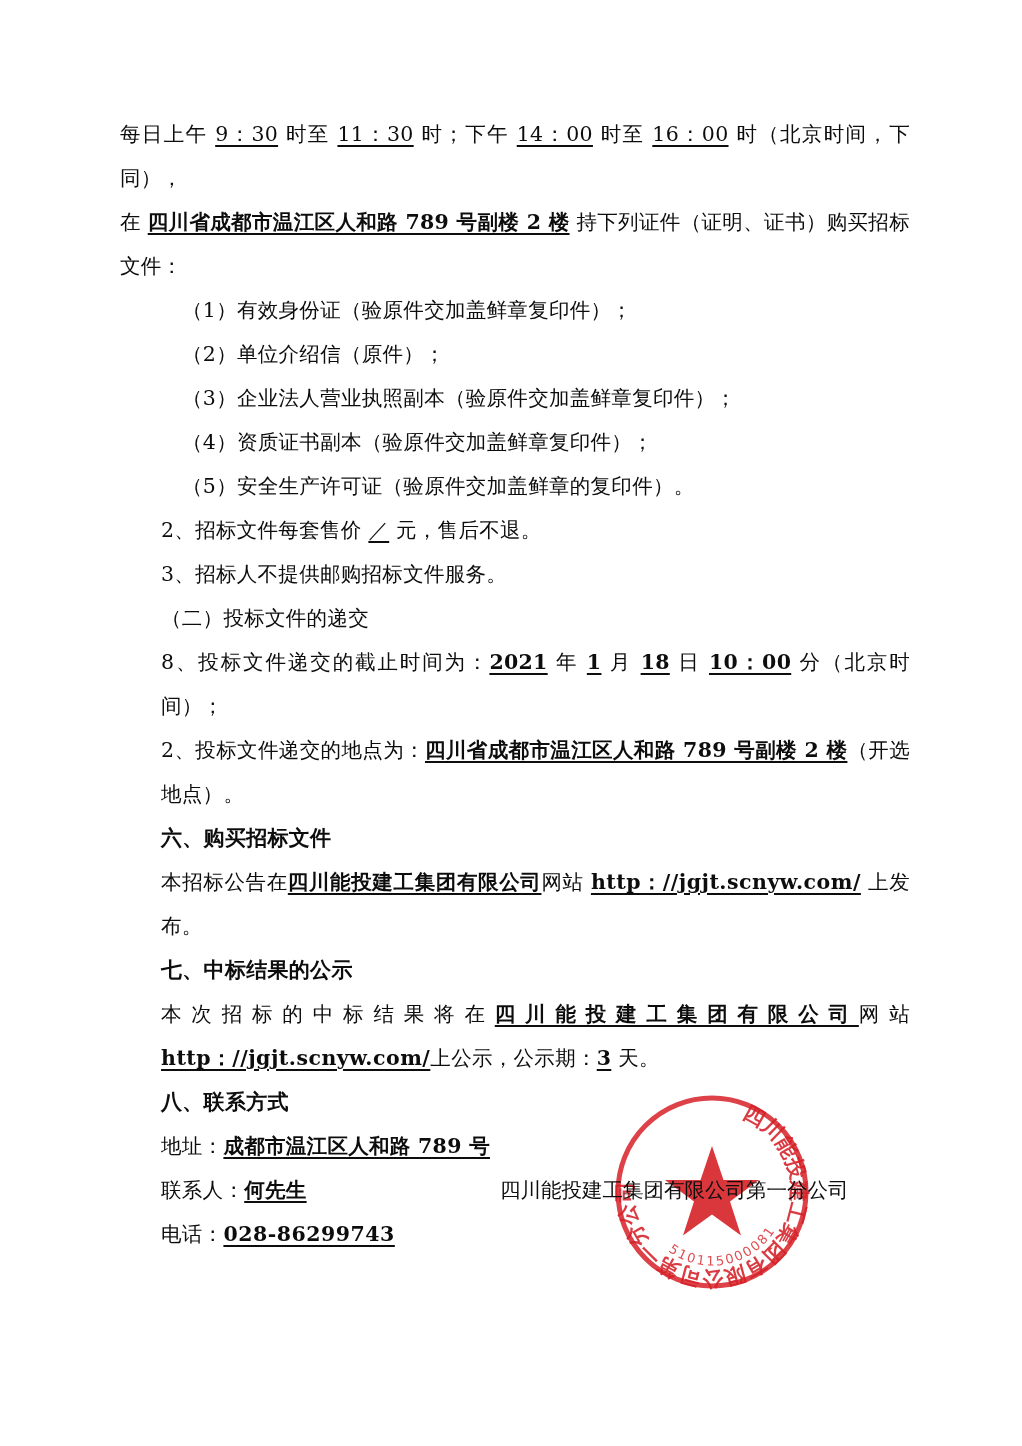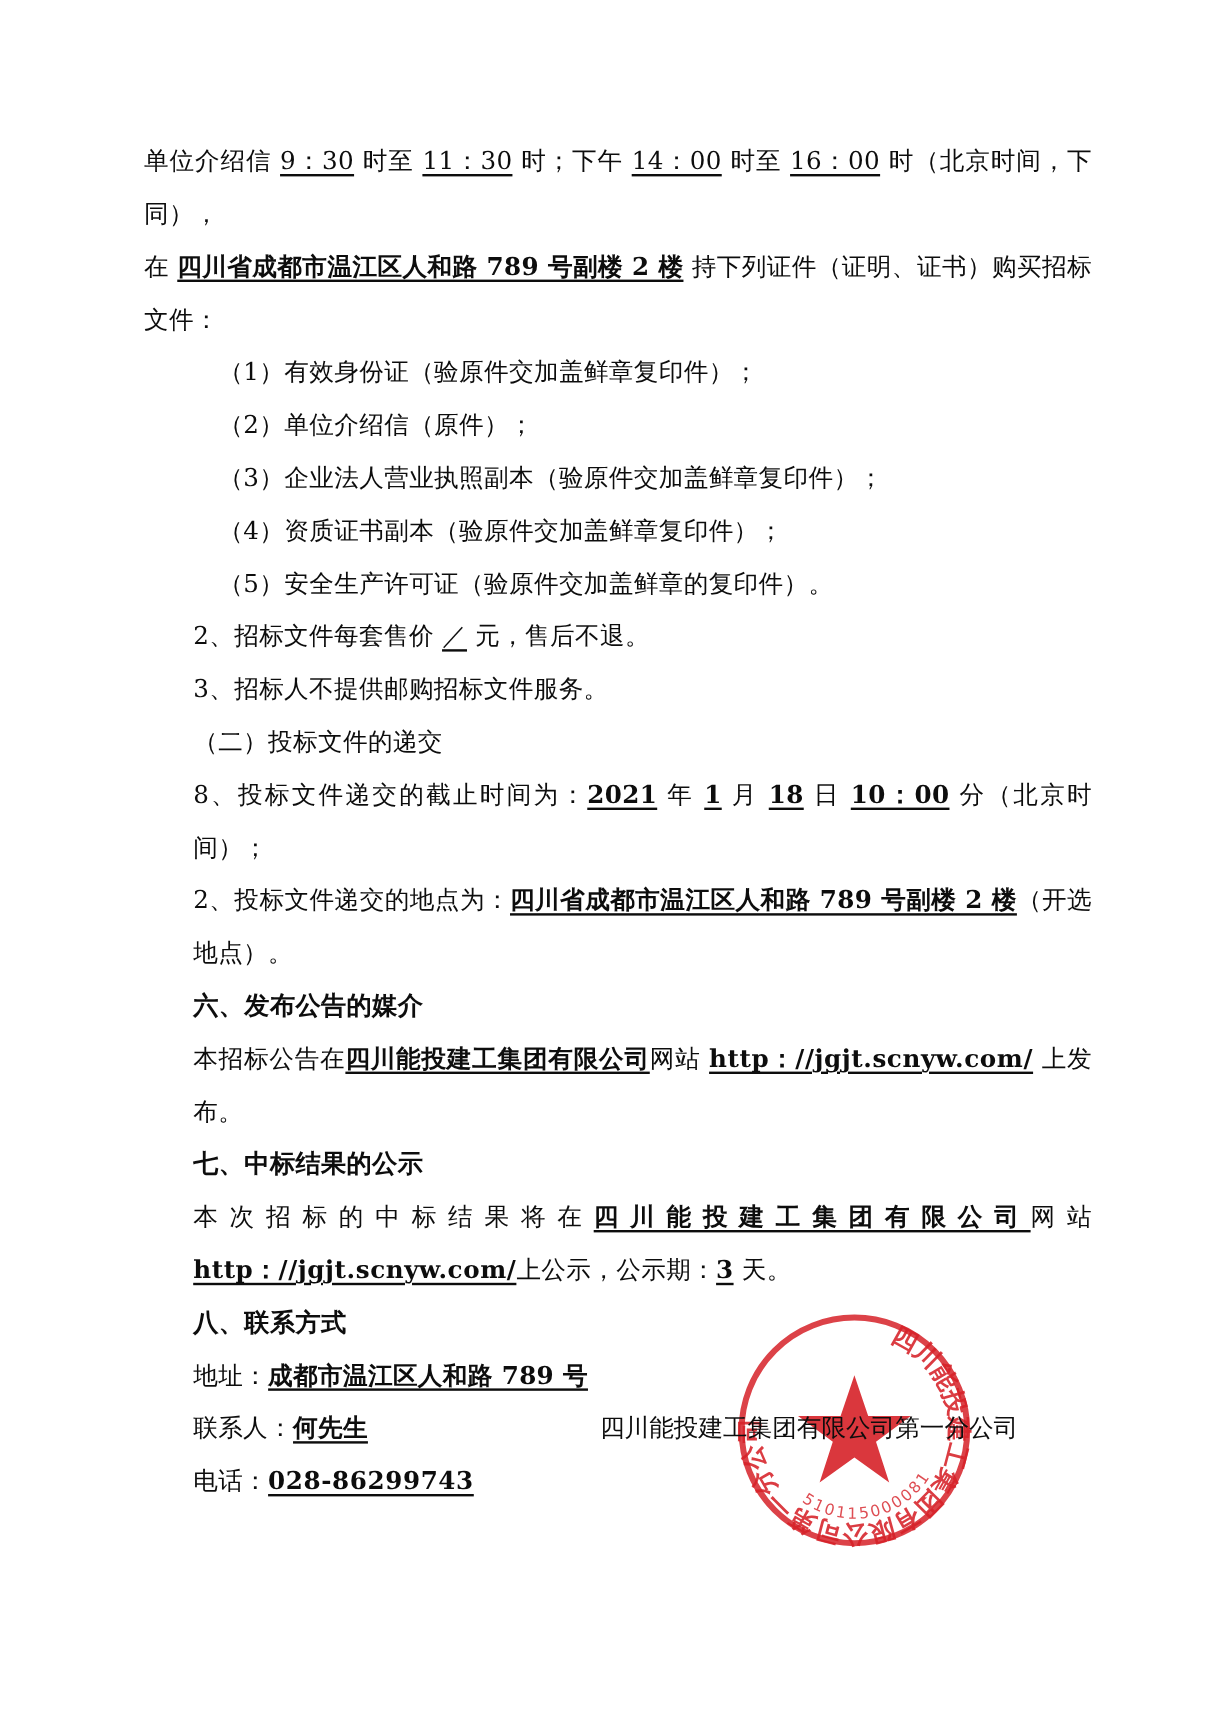--- a/index.html
+++ b/index.html
@@ -73,21 +73,21 @@
   .seal svg { display: block; }
 </style>
 </head>
 <body>
 
 <div class="page">
 
   <div class="content">
 
     <p class="indent1">
-      <span>单位介绍信 </span><span class="u">9：30</span><span> 时至 </span><span class="u">11：30</span><span> 时；下午 </span><span class="u">14：00</span><span> 时至 </span><span class="u">16：00</span><span> 时（北京时间，下同），</span>
+      <span>每日上午 </span><span class="u">9：30</span><span> 时至 </span><span class="u">11：30</span><span> 时；下午 </span><span class="u">14：00</span><span> 时至 </span><span class="u">16：00</span><span> 时（北京时间，下同），</span>
     </p>
 
     <p class="indent1">
       <span>在 </span><span class="u b">四川省成都市温江区人和路 789 号副楼 2 楼</span><span> 持下列证件（证明、证书）购买招标文件：</span>
     </p>
 
     <p class="ind-3"><span>（1）有效身份证（验原件交加盖鲜章复印件）；</span></p>
     <p class="ind-3"><span>（2）单位介绍信（原件）；</span></p>
     <p class="ind-3"><span>（3）企业法人营业执照副本（验原件交加盖鲜章复印件）；</span></p>
     <p class="ind-3"><span>（4）资质证书副本（验原件交加盖鲜章复印件）；</span></p>
@@ -103,21 +103,21 @@
 
     <p class="ind-2">
       <span>8、投标文件递交的截止时间为：</span><span class="u b">2021</span><span> 年 </span><span class="u b">1</span><span> 月 </span><span class="u b">18</span><span> 日 </span><span class="u b">10：00</span><span> 分（北京时间）；</span>
     </p>
 
     <p class="ind-2">
       <span>2、投标文件递交的地点为：</span><span class="u b">四川省成都市温江区人和路 789 号副楼 2 楼</span><span>（开选地点）。</span>
     </p>
 
 
-    <p class="heading"><span>六、发布公告的媒介</span></p>
+    <p class="heading"><span>六、购买招标文件</span></p>
 
     <p class="ind-2">
       <span>本招标公告在</span><span class="u b">四川能投建工集团有限公司</span><span>网站 </span><span class="u b mono">http：//jgjt.scnyw.com/</span><span> 上发布。</span>
     </p>
 
     <p class="heading"><span>七、中标结果的公示</span></p>
 
     <p class="ind-2">
       <span>本次招标的中标结果将在</span><span class="u b">四川能投建工集团有限公司</span><span>网站 </span><span class="u b mono">http：//jgjt.scnyw.com/</span><span>上公示，公示期：</span><span class="u b">3</span><span> 天。</span>
     </p>

